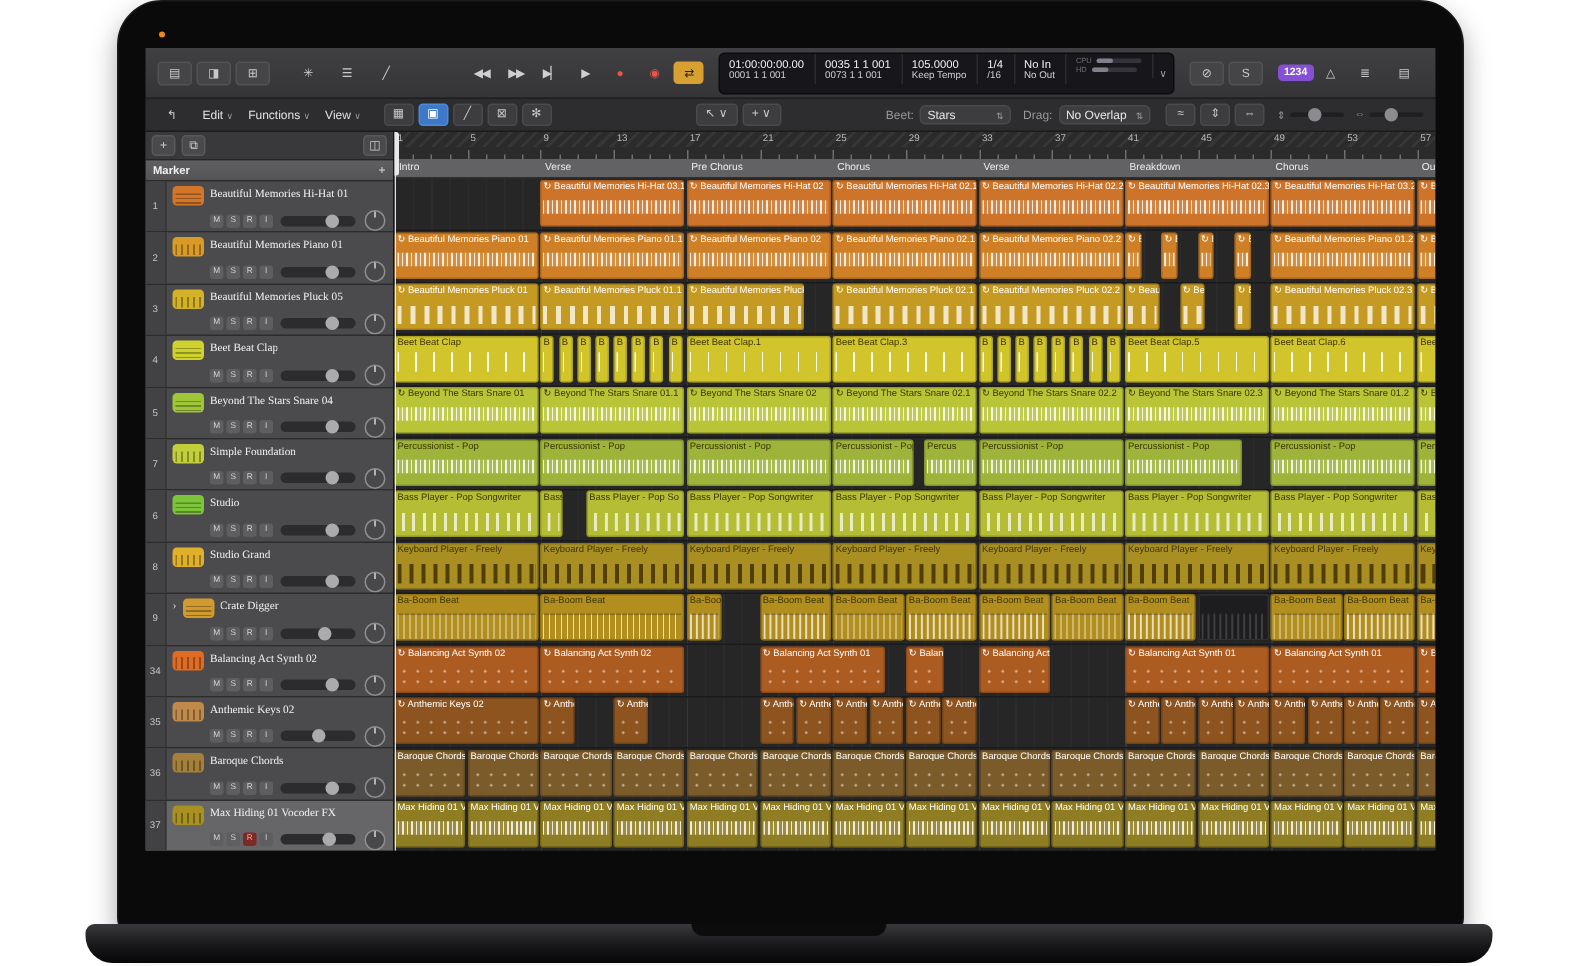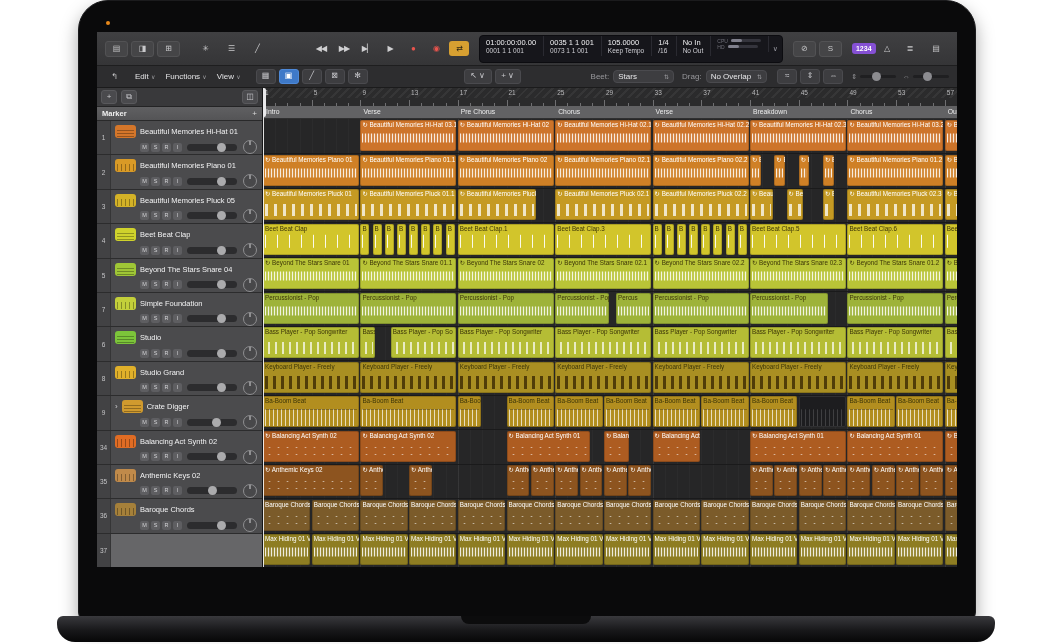--- a/index.html
+++ b/index.html
@@ -72,21 +72,21 @@
     color:#cacace;font-size:8px;line-height:11px;text-align:center;}
   .marker-row{height:13px;background:linear-gradient(#606062,#545456);border-bottom:1px solid #29292a;
     display:flex;align-items:center;padding:0 5px;font-size:7.5px;color:#f0f0f0;font-weight:bold;}
   .marker-row .plus{margin-left:auto;font-weight:normal;color:#d8d8d8;font-size:8px;}
   .track-rows{flex:1;display:flex;flex-direction:column;}
   .trow{flex:1;display:flex;background:#4b4b4d;border-bottom:1px solid #2c2c2d;position:relative;}
   .trow.selected{background:#666668;}
   .tnum{width:13px;background:#424244;color:#c5c5c7;font-size:6.5px;display:flex;align-items:center;
     justify-content:center;border-right:1px solid #353536;flex:none;}
   .tbody{flex:1;position:relative;padding:3px 4px 0 4px;overflow:hidden;}
-  .trow-top{display:flex;align-items:center;gap:4px;height:15px;}
+  .trow-top{display:flex;align-items:flex-start;gap:4px;height:15px;font-family:Liberation Serif, serif;}
   .disc{color:#cdcdcf;font-size:8px;}
   .ticon{width:21px;height:13px;border-radius:3px;position:relative;flex:none;overflow:hidden;}
   .ticon .pat{position:absolute;left:2px;right:2px;bottom:1px;height:55%;
     background:repeating-linear-gradient(90deg,rgba(0,0,0,.32) 0 1px,transparent 1px 4px);}
   .ticon.drum .pat{background:repeating-linear-gradient(0deg,rgba(0,0,0,.3) 0 1px,transparent 1px 3px);}
   .tname{font-size:7.5px;color:#f2f2f3;white-space:nowrap;overflow:hidden;}
   .trow-ctrl{display:flex;align-items:center;gap:2px;margin-left:25px;margin-top:1px;}
   .msri{width:9px;height:9px;border-radius:2px;background:#5e5e61;color:#d2d2d5;font-size:5.5px;
     line-height:9px;text-align:center;}
   .msri.armed{background:#7c2a24;color:#ff9c93;}
@@ -525,20 +525,38 @@
                     <div class="msri">I</div>
                     <div class="fader">
                       <i style="left: 29.52px;"></i>
                     </div>
                     <div class="pan"></div>
                   </div>
                 </div>
               </div>
               <div class="trow selected">
                 <div class="tnum">37</div>
+                <div class="tbody">
+                  <div class="trow-top">
+                    <div class="ticon" style="background: rgb(168, 144, 34);">
+                      <div class="pat"></div>
+                    </div>
+                    <div class="tname">Max Hiding 01 Vocoder FX</div>
+                  </div>
+                  <div class="trow-ctrl">
+                    <div class="msri">M</div>
+                    <div class="msri">S</div>
+                    <div class="msri armed">R</div>
+                    <div class="msri">I</div>
+                    <div class="fader">
+                      <i style="left: 27.88px;"></i>
+                    </div>
+                    <div class="pan"></div>
+                  </div>
+                </div>
               </div>
             </div>
         </div>
 
         <div class="arrange">
           <div class="ruler" id="ruler">
               <div class="rtick" style="left: 0px; height: 6px;"></div>
               <div class="rtick" style="left: 12.1754px; height: 3px;"></div>
               <div class="rtick" style="left: 24.3509px; height: 3px;"></div>
               <div class="rtick" style="left: 36.5263px; height: 3px;"></div>

